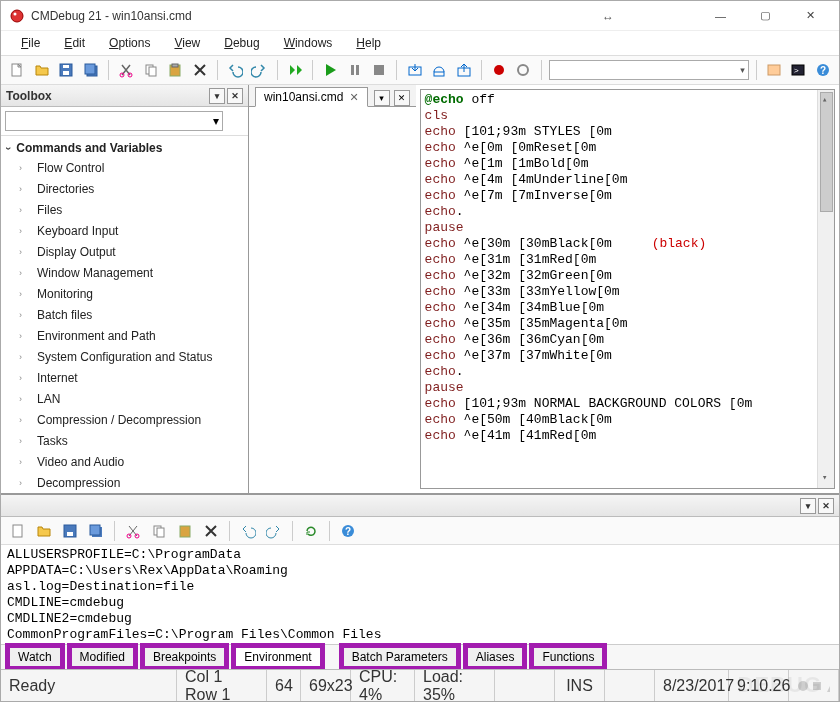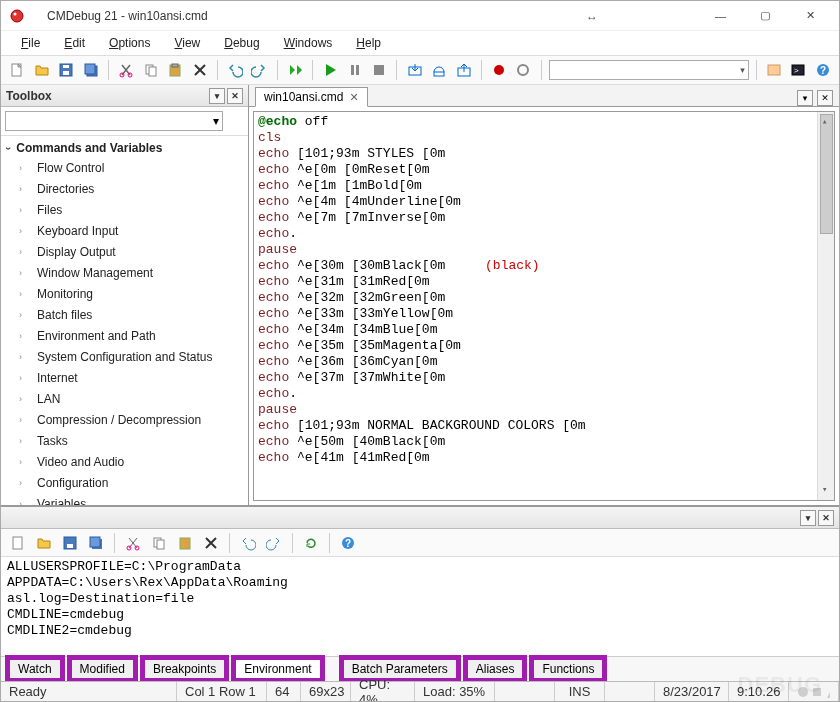--- a/index.html
+++ b/index.html
@@ -1,17 +1,17 @@
 <!DOCTYPE html>
 <html><head>
 <meta charset="utf-8">
 <style>
   * { box-sizing: border-box; margin: 0; padding: 0; }
   body { font-family: "Segoe UI", Tahoma, sans-serif; font-size: 12px; background: #fff; color: #000; width: 840px; height: 702px; overflow: hidden; display: flex; flex-direction: column; border: 1px solid #aaa; }
-  .titlebar { height: 30px; display: flex; align-items: center; padding: 0 6px 0 8px; background: #fff; border-bottom: 1px solid #eee; gap: 16px;}
+  .titlebar { height: 30px; display: flex; align-items: center; padding: 0 6px 0 8px; background: #fff; border-bottom: 1px solid #eee;}
   .titlebar .icon { width: 16px; height: 16px; margin-right: 6px; }
   .titlebar .title { flex:1; font-size: 12px; color:#333;}
   .titlebar .winbtns { display:flex; gap:0; }
   .titlebar .winbtn { width: 45px; height: 28px; display:flex; align-items:center; justify-content:center; color:#444; font-size:11px; }
   .titlebar .arrow-reposition { width: 20px; text-align:center; color:#555; margin-right:80px;}
   .menubar { height: 24px; display:flex; align-items:center; padding: 0 10px; gap: 4px; }
   .menubar .menu-item { padding: 3px 10px; cursor:default; color:#222; }
   .menubar .menu-item u { text-decoration: underline; }
   .toolbar1 { height: 30px; border-top:1px solid #ddd; border-bottom:1px solid #ddd; display:flex; align-items:center; padding:0 6px; gap:4px; background:#fafafa; }
   .tbtn { width:22px; height:22px; display:flex; align-items:center; justify-content:center; border:1px solid transparent; }
@@ -23,42 +23,42 @@
   .panel-header { height:22px; background:linear-gradient(#f5f5f5,#e5e5e5); border-bottom:1px solid #bbb; display:flex; align-items:center; padding:0 5px; font-weight:bold; color:#333;}
   .panel-header .spacer { flex:1; }
   .panel-header .hbtn { width:16px; height:16px; display:flex; align-items:center; justify-content:center; font-size:9px; color:#333; border:1px solid #999; margin-left:2px; background:#f8f8f8;}
   .toolbox .search { padding:4px; border-bottom:1px solid #ddd; }
   .toolbox .search .combo2 { width:218px; height:20px; border:1px solid #aaa; display:flex; align-items:center; justify-content:flex-end; padding-right:3px; background:#fff;}
   .tree { flex:1; overflow:auto; padding:2px 0; }
   .tree-head { padding:3px 6px; font-weight:bold; color:#222; display:flex; align-items:center; gap:6px; }
   .tree-head .chev { font-size:10px; color:#444; transform:rotate(90deg); display:inline-block;}
   .tree-item { padding:2px 6px 2px 28px; display:flex; align-items:center; gap:8px; color:#222; line-height:17px;}
   .tree-item .chev { font-size:9px; color:#888; position:relative; left:-10px; width:0;}
-  .editor-col { flex:1; display:flex; flex-direction:column; min-width:0; }
+  .editor-col { flex:1; display:flex; flex-direction:row; min-width:0; }
   .tabstrip { height:22px; display:flex; align-items:flex-end; padding:0 6px; border-bottom:1px solid #999; background:#f3f3f3; gap:2px;}
   .tabstrip .spacer { flex:1; }
   .tab { height:20px; padding:2px 8px; background:#fff; border:1px solid #999; border-bottom:1px solid #fff; display:flex; align-items:center; gap:6px; font-size:12px; position:relative; top:1px;}
   .tab .close { font-size:11px; color:#666; }
   .tabstrip .hbtn { width:16px; height:16px; border:1px solid #999; background:#f8f8f8; font-size:9px; display:flex; align-items:center; justify-content:center; margin-left:2px;}
   .editor-wrap { flex:1; display:flex; min-height:0; padding:4px;}
   .editor { flex:1; border:1px solid #999; background:#fff; overflow:auto; font-family:"Courier New",monospace; font-size:13px; line-height:16px; padding:2px 4px; position:relative;}
   .editor .line { white-space:pre; }
   .kw { color:#7f1d1d; font-weight:normal; }
   .atdir { color:#006b00; font-weight:bold;}
   .paren { color:#cc0000;margin-left:32px; }
   .editor-scroll { position:absolute; right:0; top:0; width:17px; height:100%; background:#f0f0f0; border-left:1px solid #ddd;}
   .editor-scroll .thumb{ position:absolute; left:2px; width:13px; background:#cdcdcd; border:1px solid #aaa;}
   .env-panel { display:flex; flex-direction:column; border-top:1px solid #999;}
   .env-toolbar { height:28px; display:flex; align-items:center; padding:0 6px; gap:4px; background:#fafafa; border-bottom:1px solid #ddd;}
   .env-body { height:100px; overflow:auto; font-family:"Courier New",monospace; font-size:13px; line-height:16px; padding:2px 6px; background:#fff; border-bottom:1px solid #ccc;}
   .env-tabs { height:24px; display:flex; align-items:center; padding:2px 4px; gap:2px; background:#f7f7f7;}
   .env-tab { padding:2px 8px; border:5px solid #a21caf; background:#f0f0f0; font-size:12px;}
   .env-tab.active { background:#fff;}
   .env-gap { width:10px; }
-  .statusbar { height:20px; border-top:1px solid #bbb; display:flex; align-items:stretch; font-size:13px; background:#f5f5f5;}
+  .statusbar { height:32px; border-top:1px solid #bbb; display:flex; align-items:stretch; font-size:16px; background:#f5f5f5;}
   .statusbar .cell { border-right:1px solid #ccc; padding:2px 8px; display:flex; align-items:center; color:#333;}
   .statusbar .cell.flex { flex:1; }
   svg { display:block; }
   .watermark { position:absolute; right:18px; bottom:4px; font-size:22px; font-weight:800; color:rgba(0,0,0,0.06); letter-spacing:1px; pointer-events:none;}
 </style>
 </head>
 <body>
 
 <div class="titlebar">
   <span class="icon">
@@ -304,21 +304,21 @@
           <div class="tree-item">
             <span class="chev">›</span>
             <span>Tasks</span>
           </div>
           <div class="tree-item">
             <span class="chev">›</span>
             <span>Video and Audio</span>
           </div>
           <div class="tree-item">
             <span class="chev">›</span>
-            <span>Configuration</span>
+            <span>Decompression</span>
           </div>
           <div class="tree-item">
             <span class="chev">›</span>
             <span>Variables</span>
           </div>
         </div>
     </div>
   </div>
 
   <div class="editor-col">
@@ -445,20 +445,21 @@
           <text x="5" y="12" fill="#fff" font-size="10" font-weight="bold">?</text>
         </svg>
       </div>
   </div>
   <div class="env-body" id="env-body">
       <div>ALLUSERSPROFILE=C:\ProgramData</div>
       <div>APPDATA=C:\Users\Rex\AppData\Roaming</div>
       <div>asl.log=Destination=file</div>
       <div>CMDLINE=cmdebug</div>
       <div>CMDLINE2=cmdebug</div>
+      <div>CommonProgramFiles=C:\Program Files\Common Files</div>
     </div>
   <div class="env-tabs" id="env-tabs">
       <div class="env-tab">Watch</div>
       <div class="env-tab">Modified</div>
       <div class="env-tab">Breakpoints</div>
       <div class="env-tab active">Environment</div>
       <span class="env-gap"></span>
       <div class="env-tab">Batch Parameters</div>
       <div class="env-tab">Aliases</div>
       <div class="env-tab">Functions</div>

